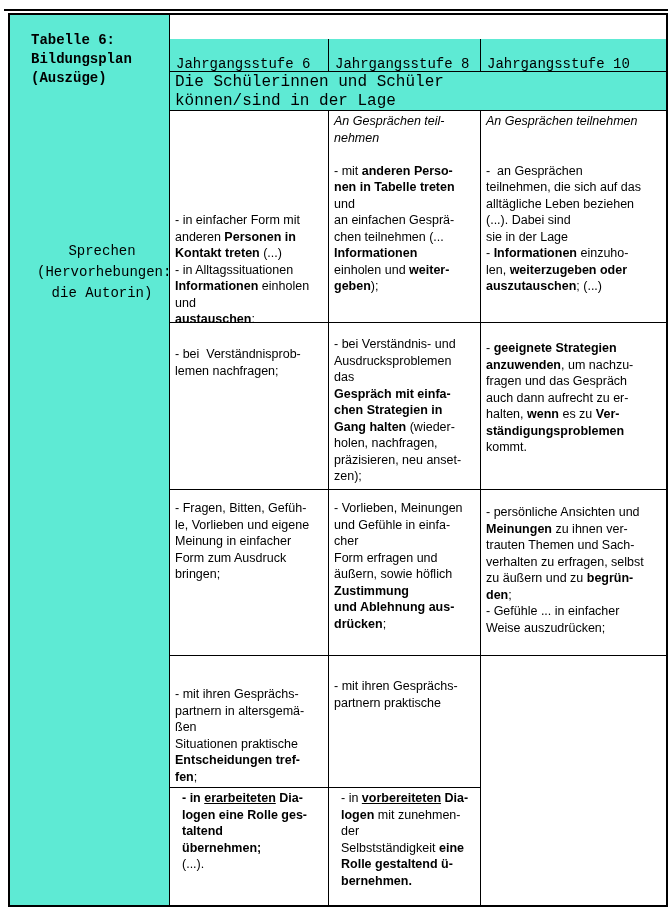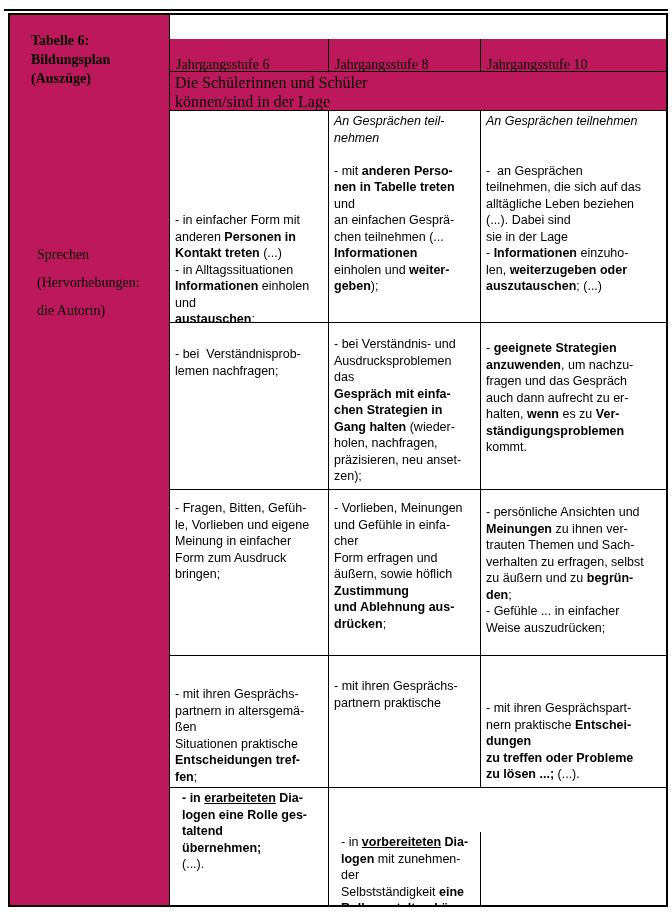--- a/index.html
+++ b/index.html
@@ -28,37 +28,38 @@
   .cell{
     box-sizing:border-box;
     border-right:1.5px solid #000000;
     border-bottom:1.5px solid #000000;
     padding:2px 4px 2px 5px;
     font-size:12.5px;
     line-height:16.5px;
     white-space:pre-wrap;
     overflow:hidden;
   }
-  .yellow{background:#be185d;font-family:Liberation Serif, serif;}
+  .yellow{background:#5eead4;font-family:Liberation Mono, monospace;}
   .no-br{border-right:none;}
   .no-bb{border-bottom:none;padding-left:12px;}
   .left-col{
     grid-column:1;grid-row:1 / 8;
     padding:0;
     white-space:normal;
   }
   .corner-title{
     margin:16px 4px 0 21px;
     font-size:14px;line-height:19px;font-weight:bold;
     white-space:pre-line;
   }
   .row-label{
     margin:153px 2px 0 27px;
-    font-size:14px;line-height:28px;
+    font-size:14px;line-height:21px;
     white-space:pre-line;
+    text-align:center;
   }
   .colhead{
     font-size:14px;line-height:19px;
     padding:16px 2px 2px 6px;
     white-space:pre-line;
     margin-top:24px;
   }
   .subheader{
     grid-column:2 / 5;grid-row:2;
     text-align:left;
@@ -168,32 +169,27 @@
 
     <div class="cell body-cell" style="grid-column:2;grid-row:6;padding-top:30px;"><span>- mit ihren Gesprächs-
 partnern in altersgemä-
 ßen
 Situationen praktische
 </span><span style="font-weight: bold;">Entscheidungen tref-
 fen</span><span>;</span></div>
     <div class="cell body-cell" style="grid-column:3;grid-row:6;padding-top:22px;"><span>- mit ihren Gesprächs-
 partnern praktische
 </span></div>
-    <div class="cell body-cell no-br" style="grid-column:4;grid-row:6;padding-top:44px;"><span>- mit ihren Gesprächspart-
-nern praktische </span><span style="font-weight: bold;">Entschei-
-dungen
-zu treffen oder Probleme
-zu lösen ...;</span><span> (...).</span></div>
 
     <div class="cell body-cell no-bb" style="grid-column:2;grid-row:7;"><span style="font-weight: bold;">- in </span><span style="font-weight: bold; text-decoration: underline;">erarbeiteten</span><span style="font-weight: bold;"> Dia-
 logen eine Rolle ges-
 taltend
 übernehmen;</span><span>
 (...).</span></div>
-    <div class="cell body-cell no-bb" style="grid-column:3;grid-row:7;margin-top:44px;"><span>- in </span><span style="font-weight: bold; text-decoration: underline;">vorbereiteten</span><span style="font-weight: bold;"> Dia-
+    <div class="cell body-cell no-bb" style="grid-column:3;grid-row:7;"><span>- in </span><span style="font-weight: bold; text-decoration: underline;">vorbereiteten</span><span style="font-weight: bold;"> Dia-
 logen</span><span> mit zunehmen-
 der
 Selbstständigkeit </span><span style="font-weight: bold;">eine
 Rolle gestaltend ü-
 bernehmen.</span></div>
     <div class="cell body-cell no-br no-bb" style="grid-column:4;grid-row:7;"></div>
 
   </div>
 </div>
 

